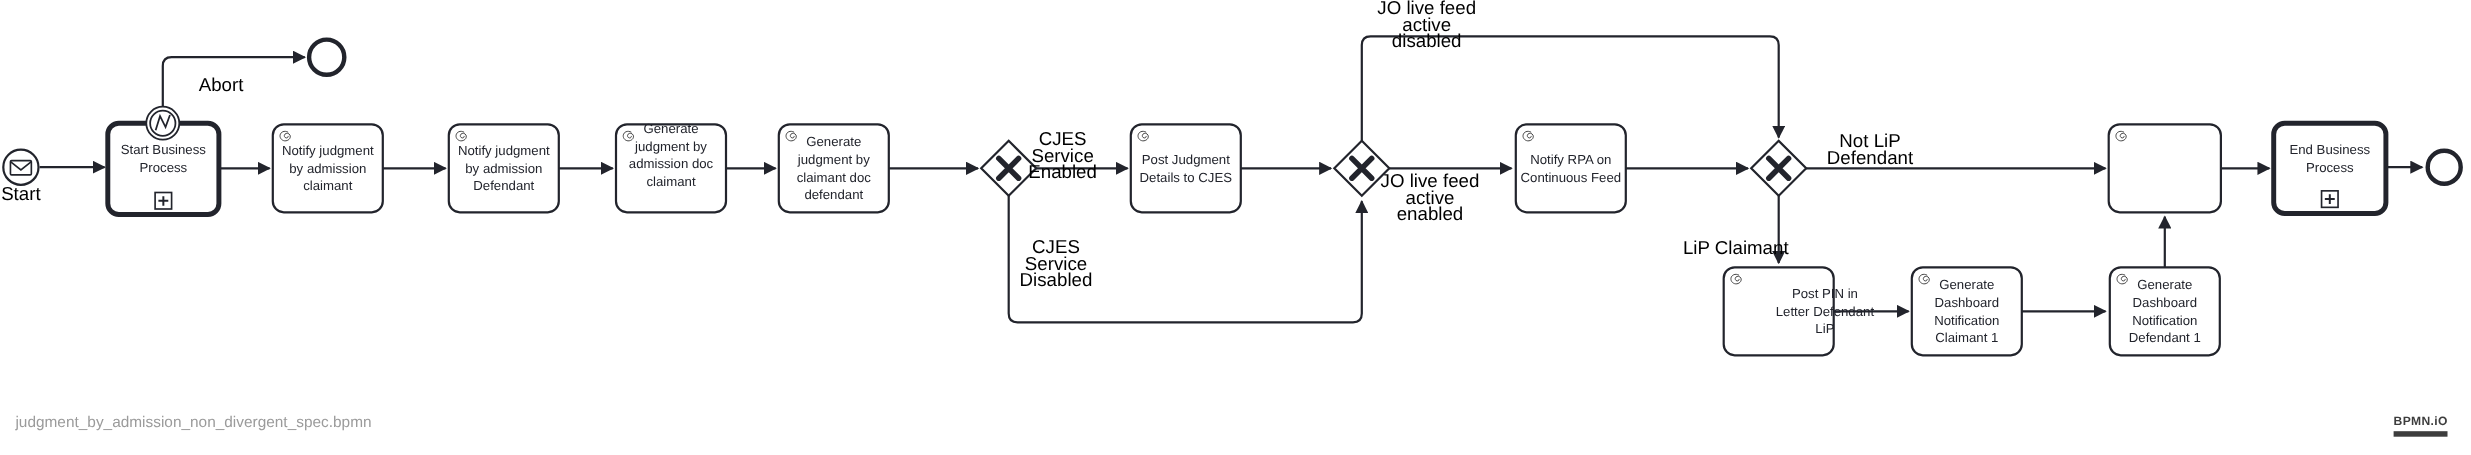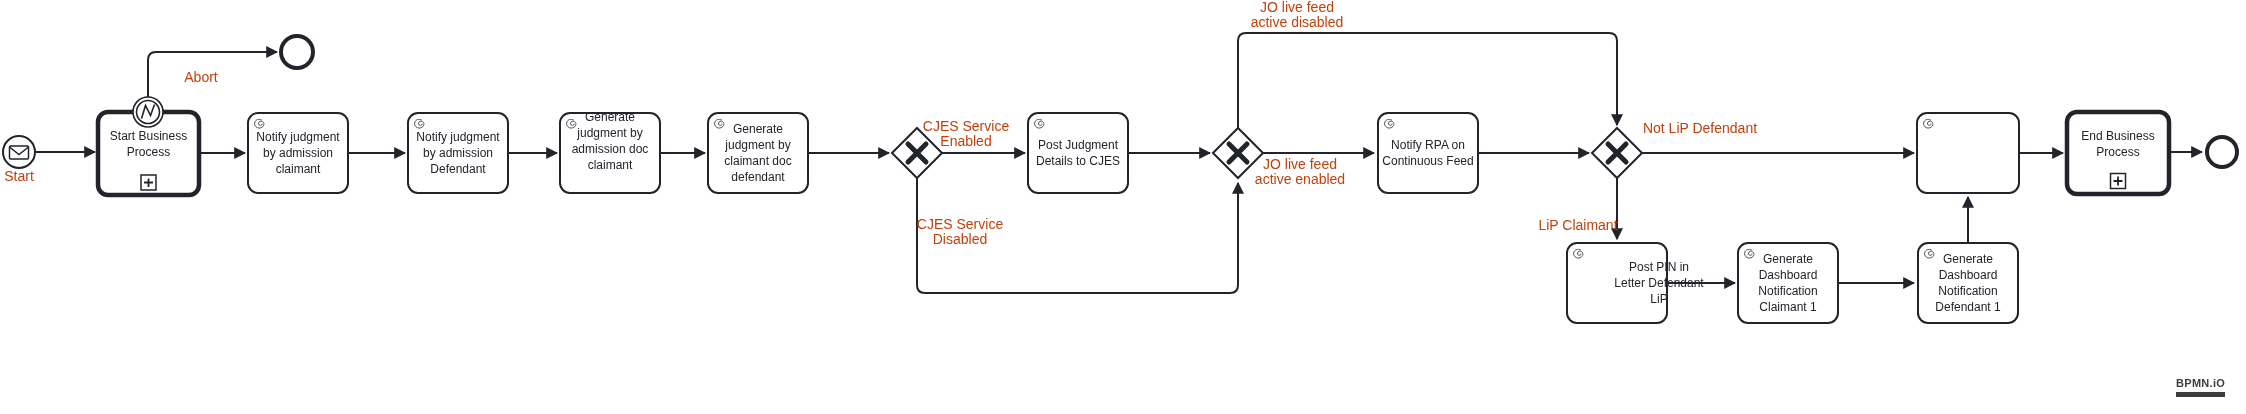--- a/index.html
+++ b/index.html
@@ -1,22 +1,22 @@
 <!DOCTYPE html>
 <html><head>
 <meta charset="utf-8">
 <style>
   html,body{margin:0;padding:0;background:#fff;}
   .stage{position:relative;width:2246px;height:414px;background:#ffffff;overflow:hidden;
          font-family:"Liberation Sans", sans-serif;color:#22242c;}
   .stage svg{position:absolute;left:0;top:0;}
   .task-label{position:absolute;display:flex;align-items:center;justify-content:center;
               text-align:center;font-size:12px;line-height:16px;color:#22242c;}
-  .lbl{position:absolute;font-size:14px;line-height:15px;text-align:center;
-       white-space:pre-line;color:#c2410c;}
+  .lbl{position:absolute;font-size:17px;line-height:15px;text-align:center;
+       white-space:pre-line;color:#000000;}
   .filename{position:absolute;left:14px;top:375px;font-size:14px;color:#9b9b9b;}
   .watermark{position:absolute;left:2176px;top:377px;font-size:11px;font-weight:bold;
              letter-spacing:.3px;color:#3d3d3d;text-decoration:none;
              border-bottom:5px solid #3d3d3d;padding-bottom:3px;}
 </style>
 </head>
 <body>
 
 <div class="stage">
 
@@ -193,15 +193,16 @@
 Enabled</div>
 <div class="lbl" style="left:910px;top:217px;width:100px;">CJES Service
 Disabled</div>
 <div class="lbl" style="left:1247px;top:0px;width:100px;">JO live feed
 active disabled</div>
 <div class="lbl" style="left:1250px;top:157px;width:100px;">JO live feed
 active enabled</div>
 <div class="lbl" style="left:1640px;top:121px;width:120px;">Not LiP Defendant</div>
 <div class="lbl" style="left:1528px;top:218px;width:100px;">LiP Claimant</div>
 
+<div class="filename">judgment_by_admission_non_divergent_spec.bpmn</div>
 <a class="watermark" href="#">BPMN.iO</a>
 
 </div>
 
 </body></html>

